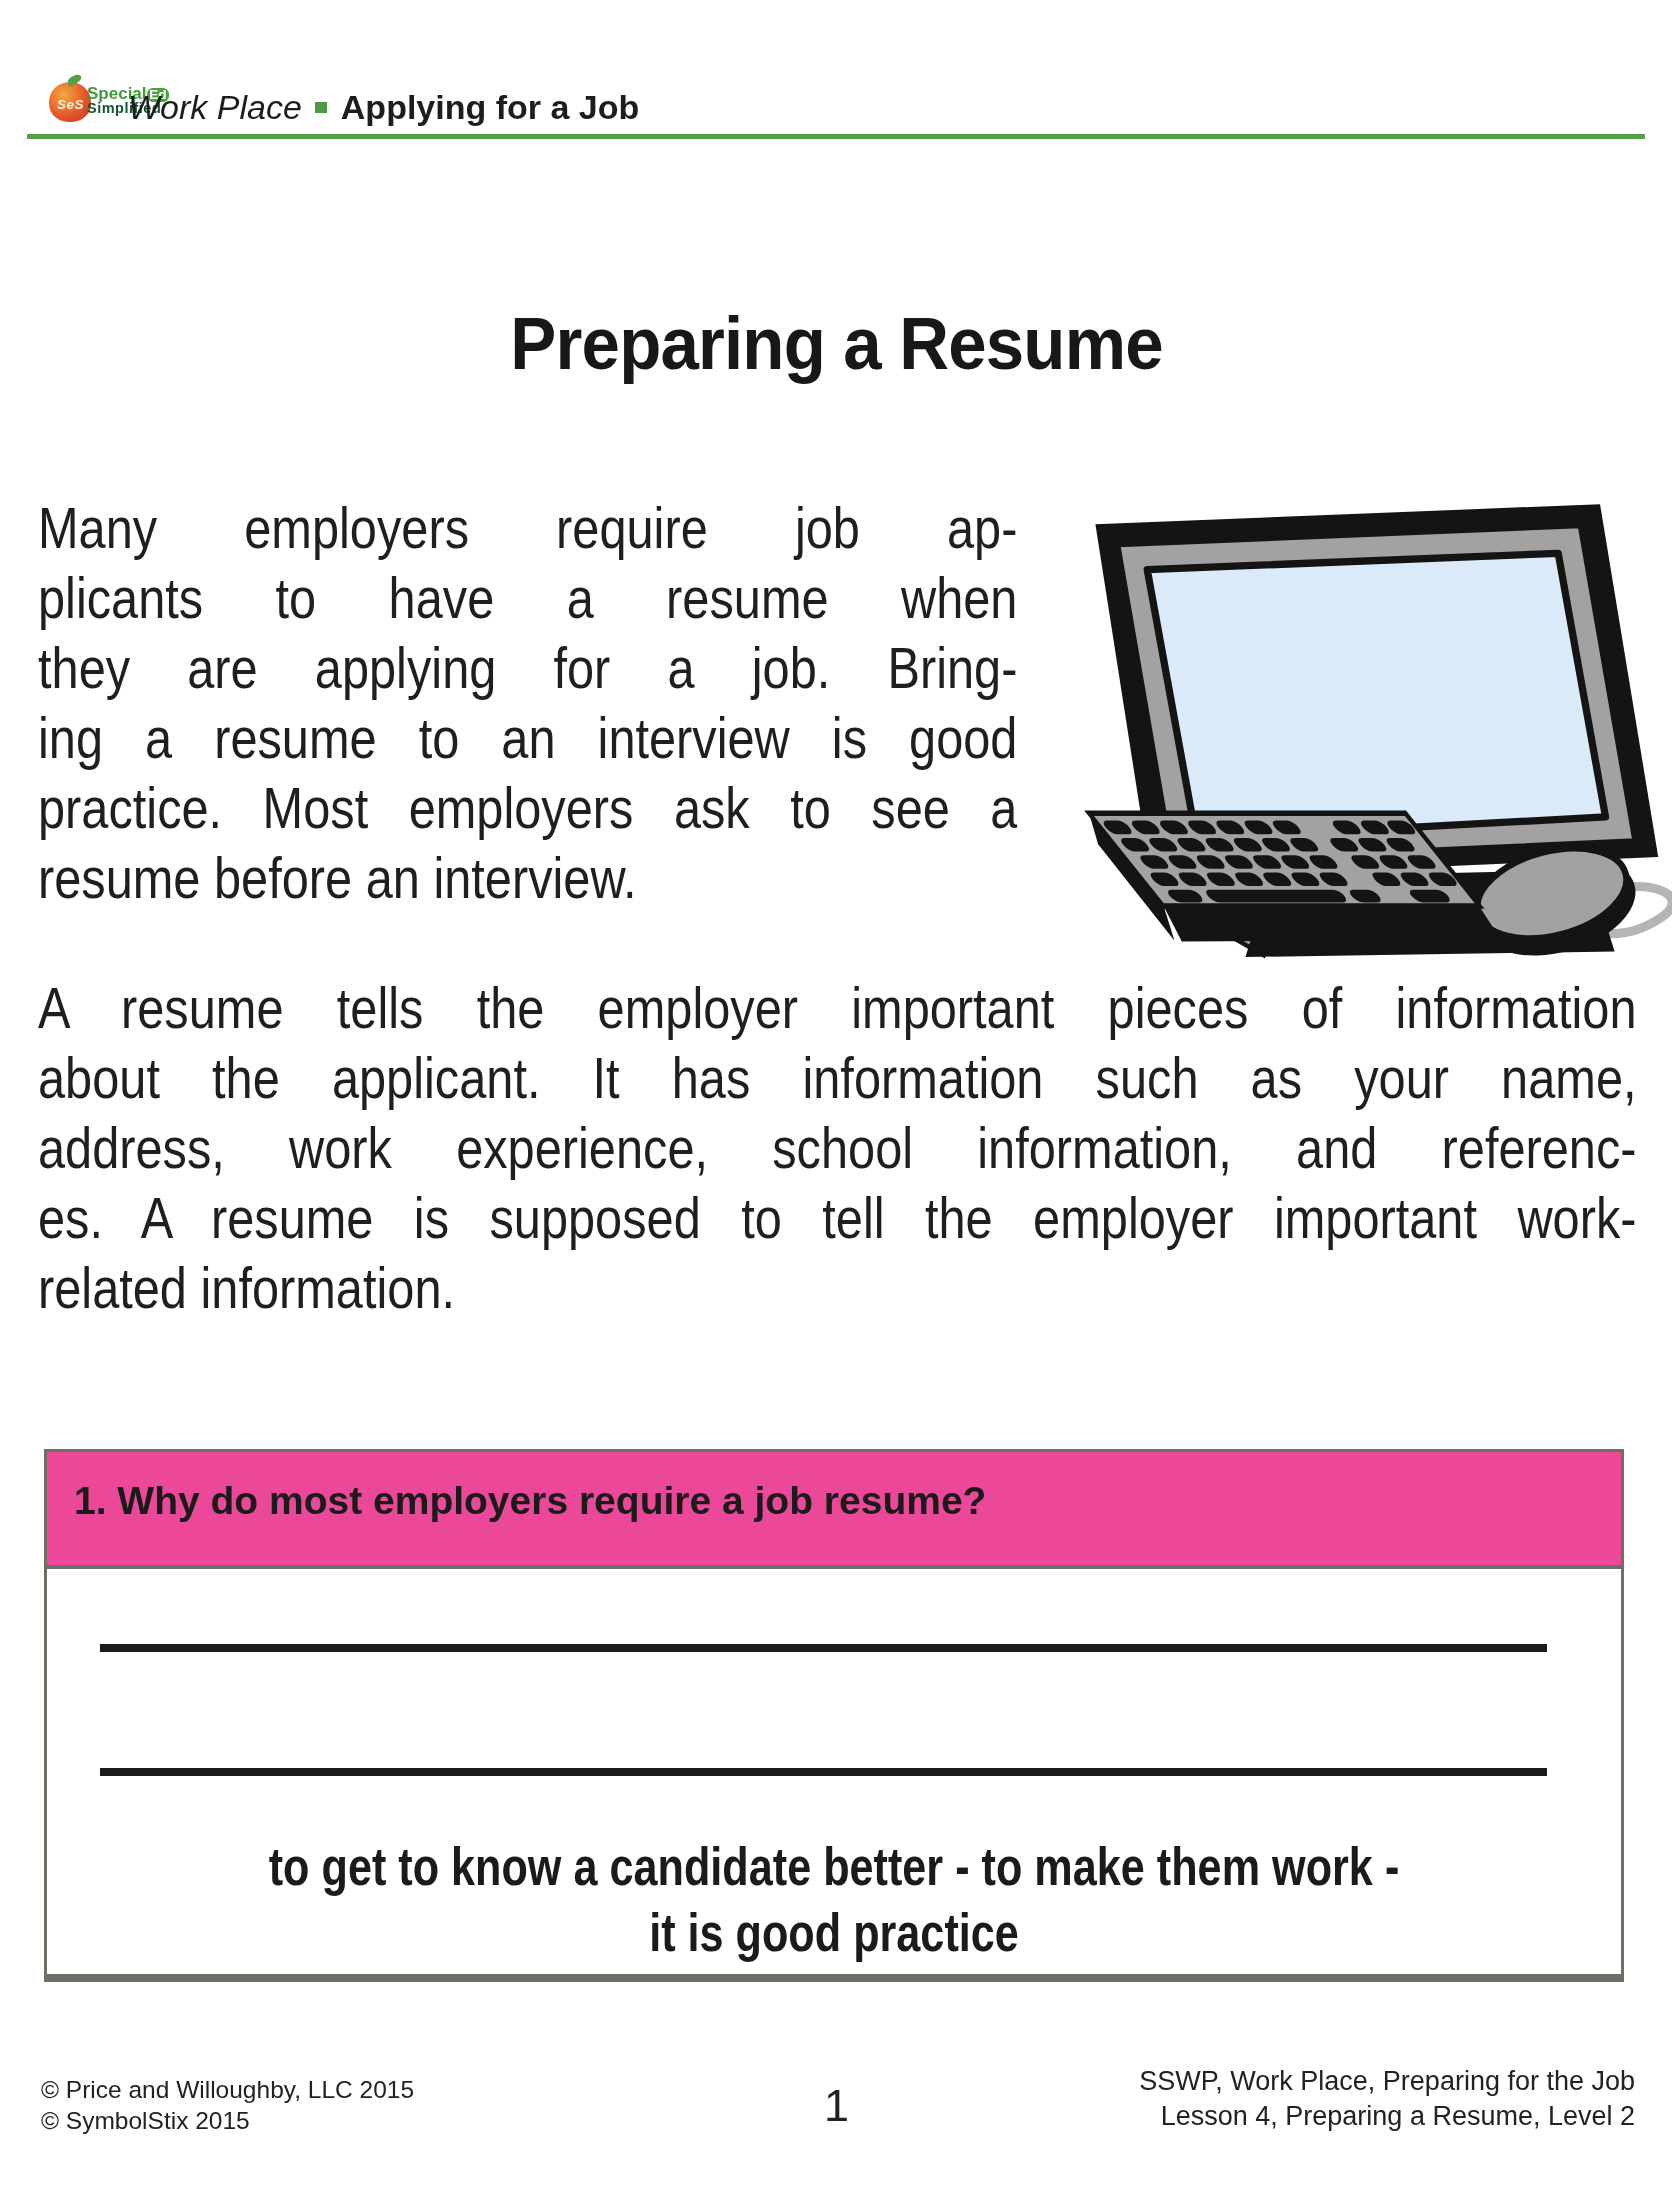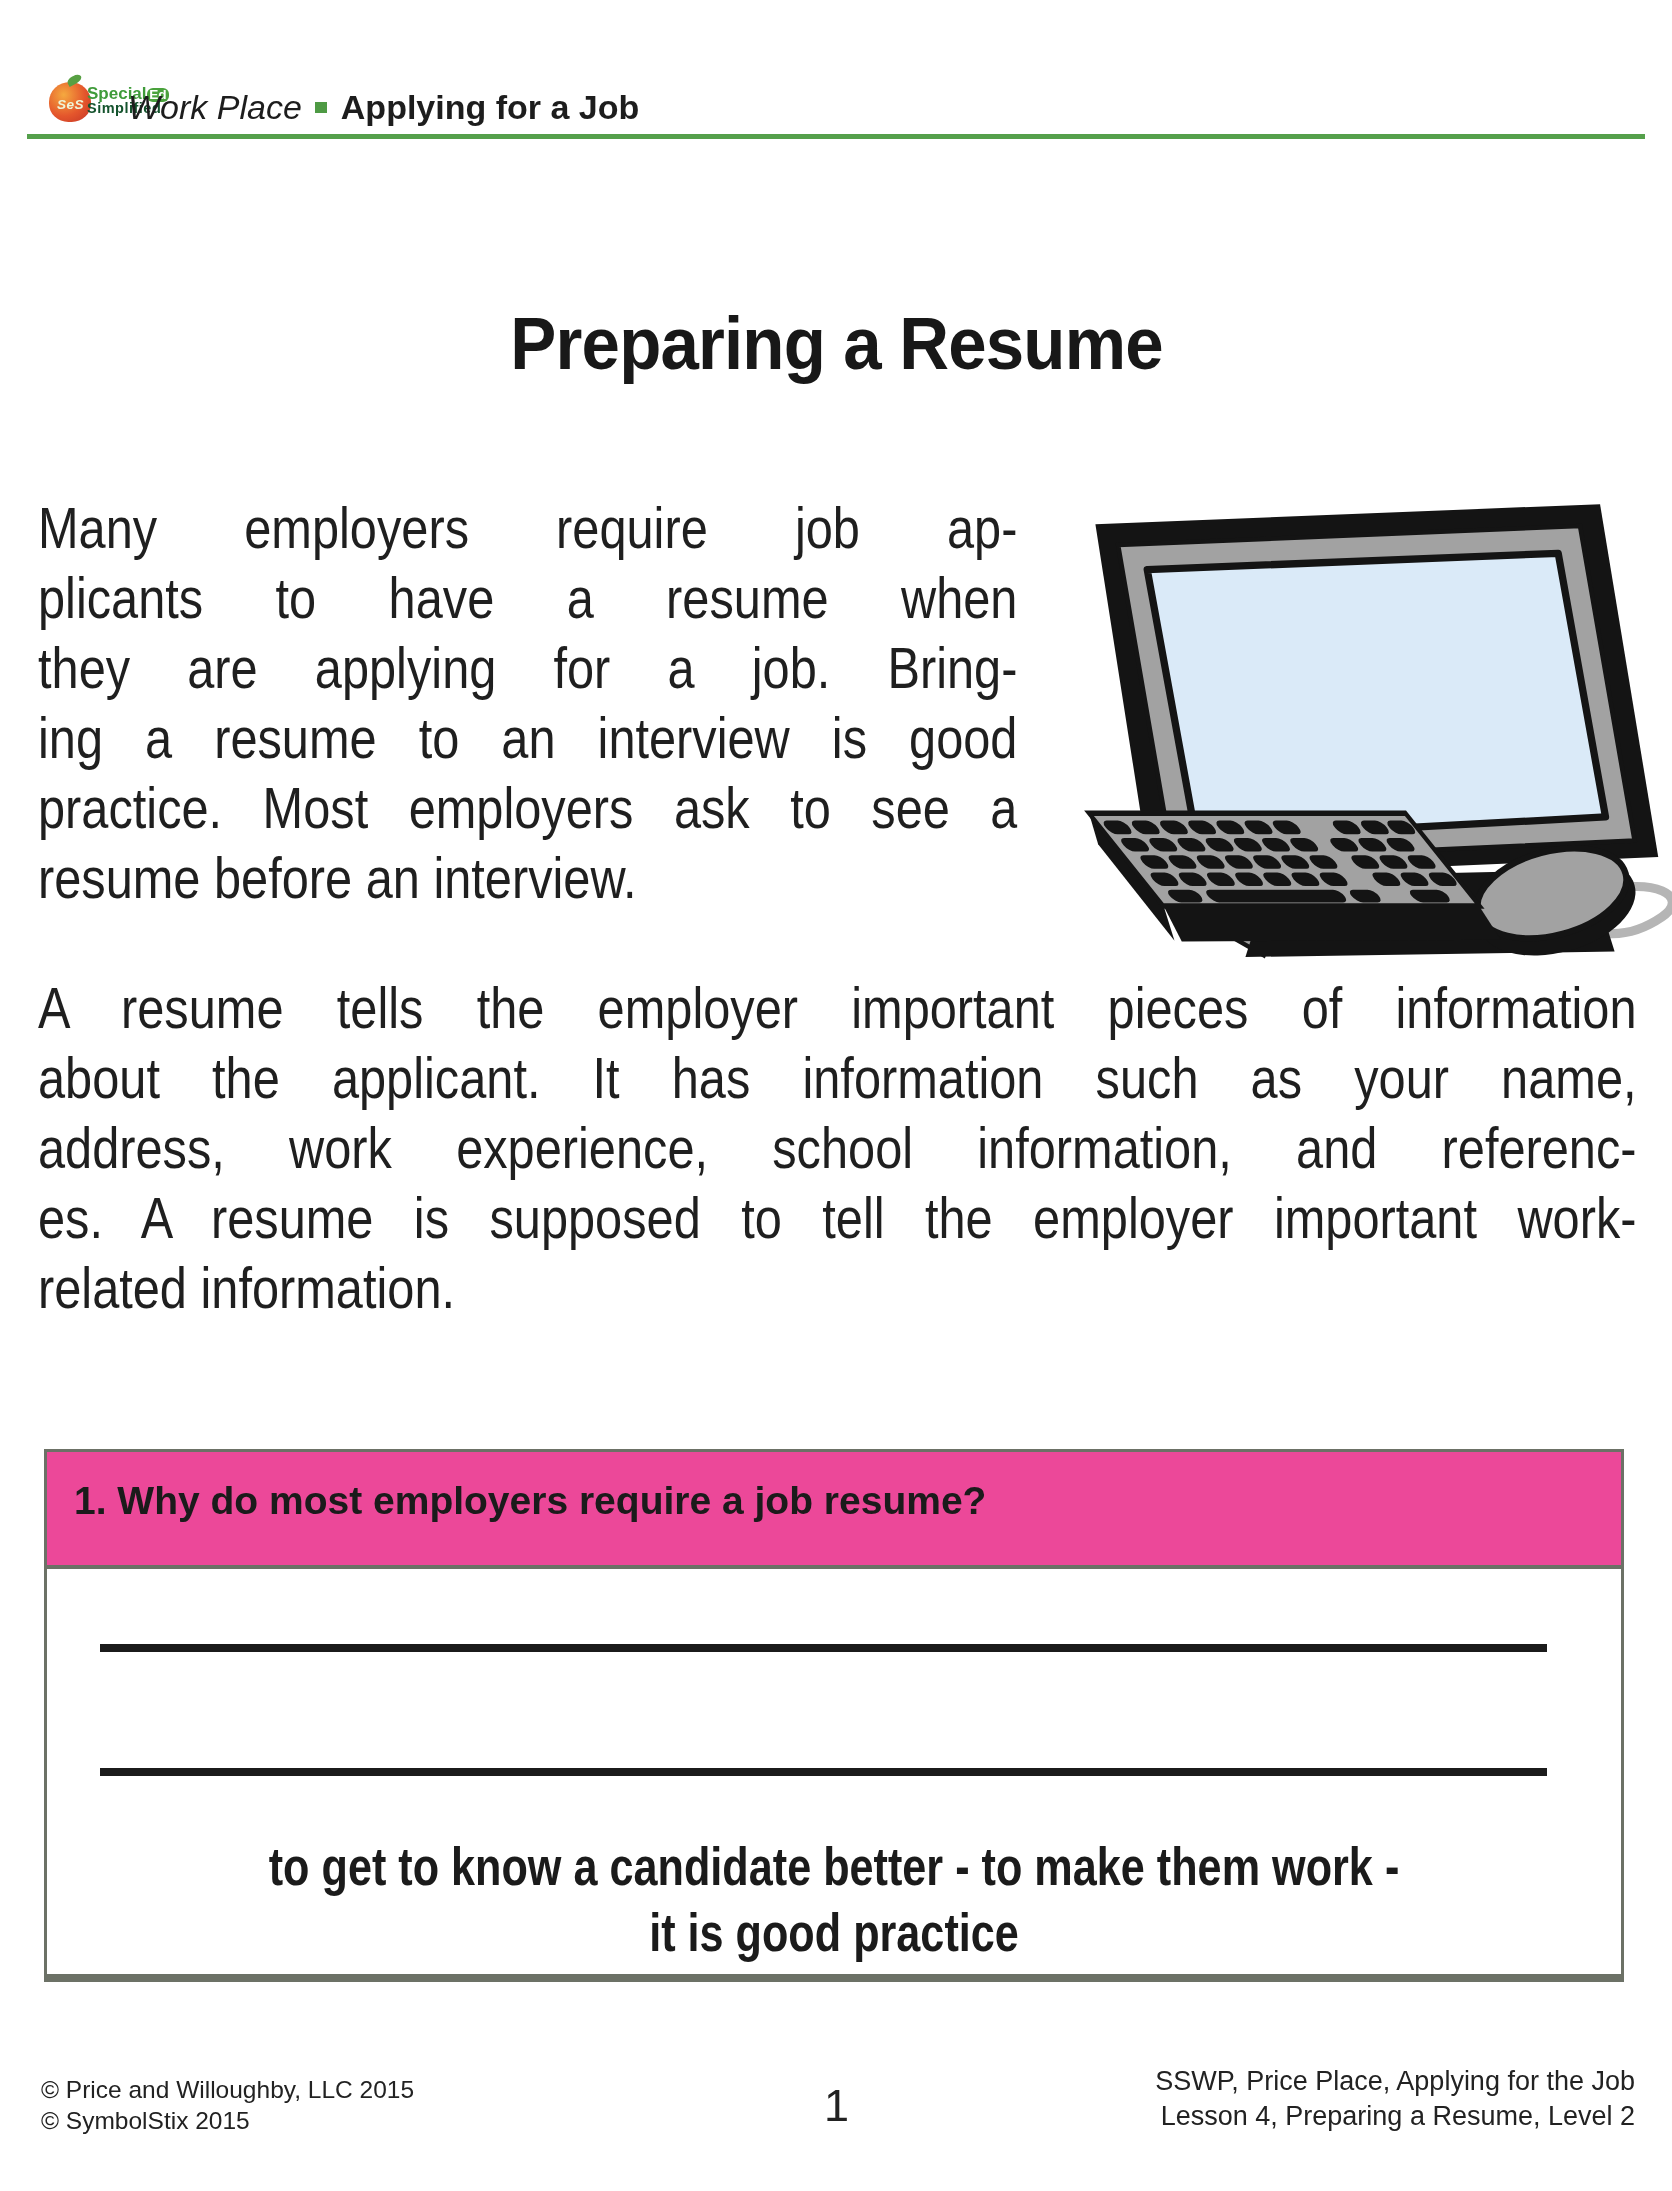--- a/index.html
+++ b/index.html
@@ -198,18 +198,18 @@
       </div>
     </div>
   </div>
 
   <div class="foot-left">
     <div>© Price and Willoughby, LLC 2015</div>
     <div>© SymbolStix 2015</div>
   </div>
   <div class="page-num">1</div>
   <div class="foot-right">
-    <div>SSWP, Price Place, Applying for the Job</div>
+    <div>SSWP, Work Place, Preparing for the Job</div>
     <div>Lesson 4, Preparing a Resume, Level 2</div>
   </div>
 
 </div>
 
 
 </body></html>

